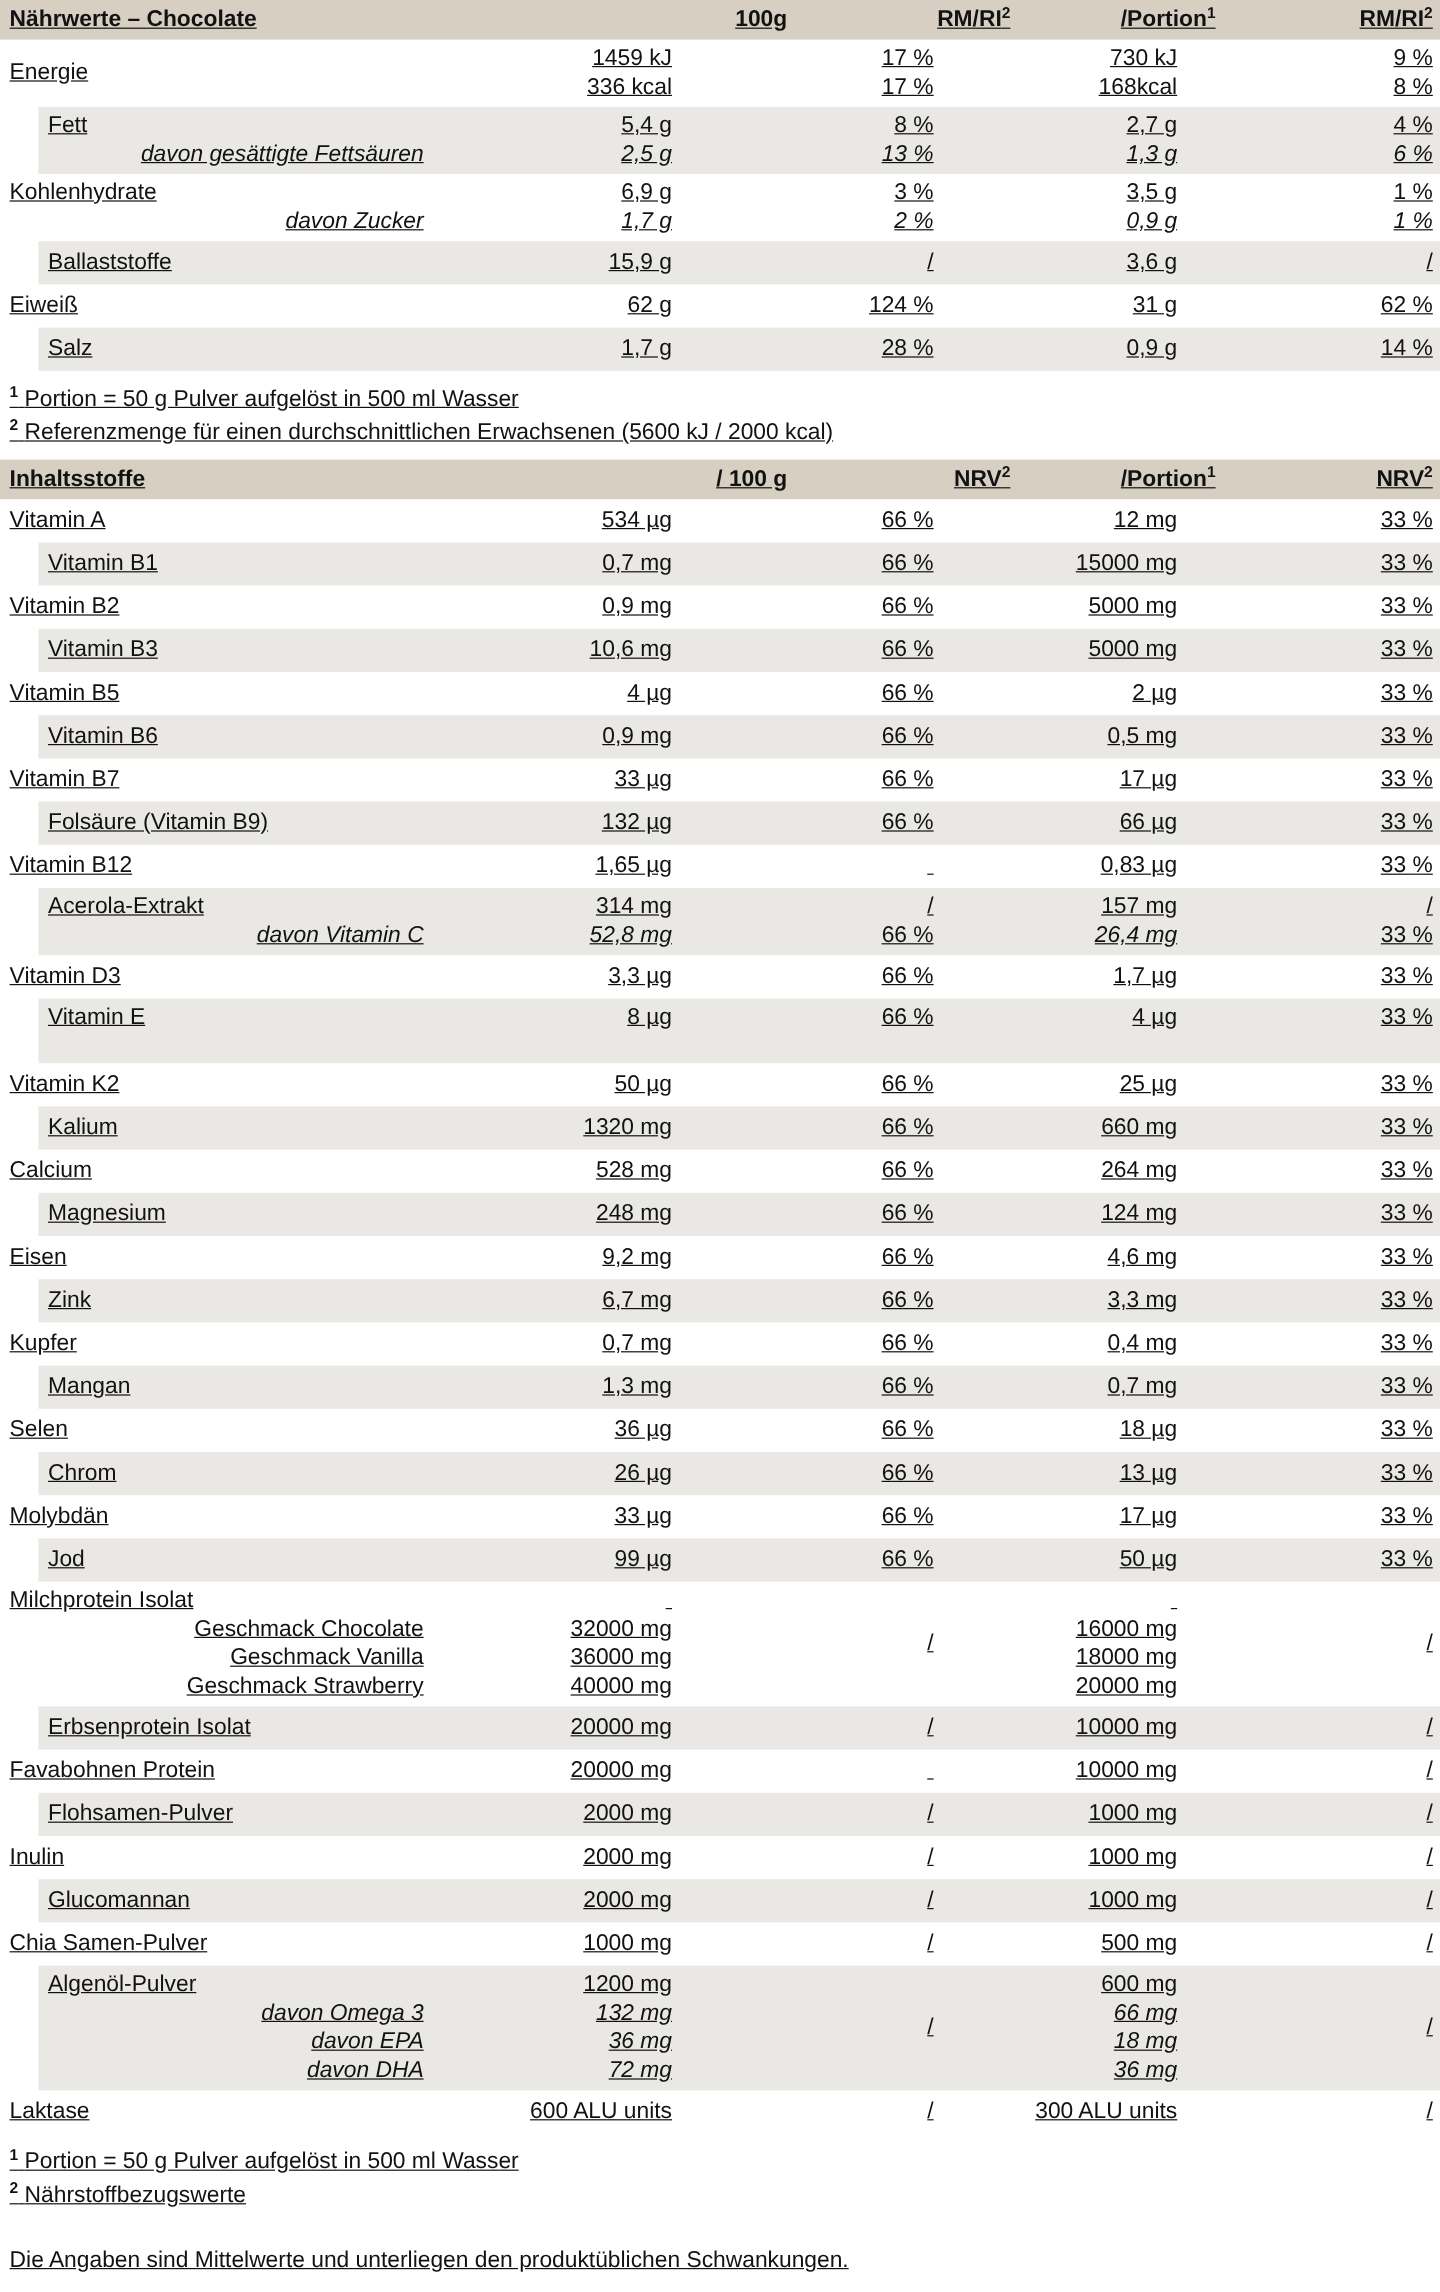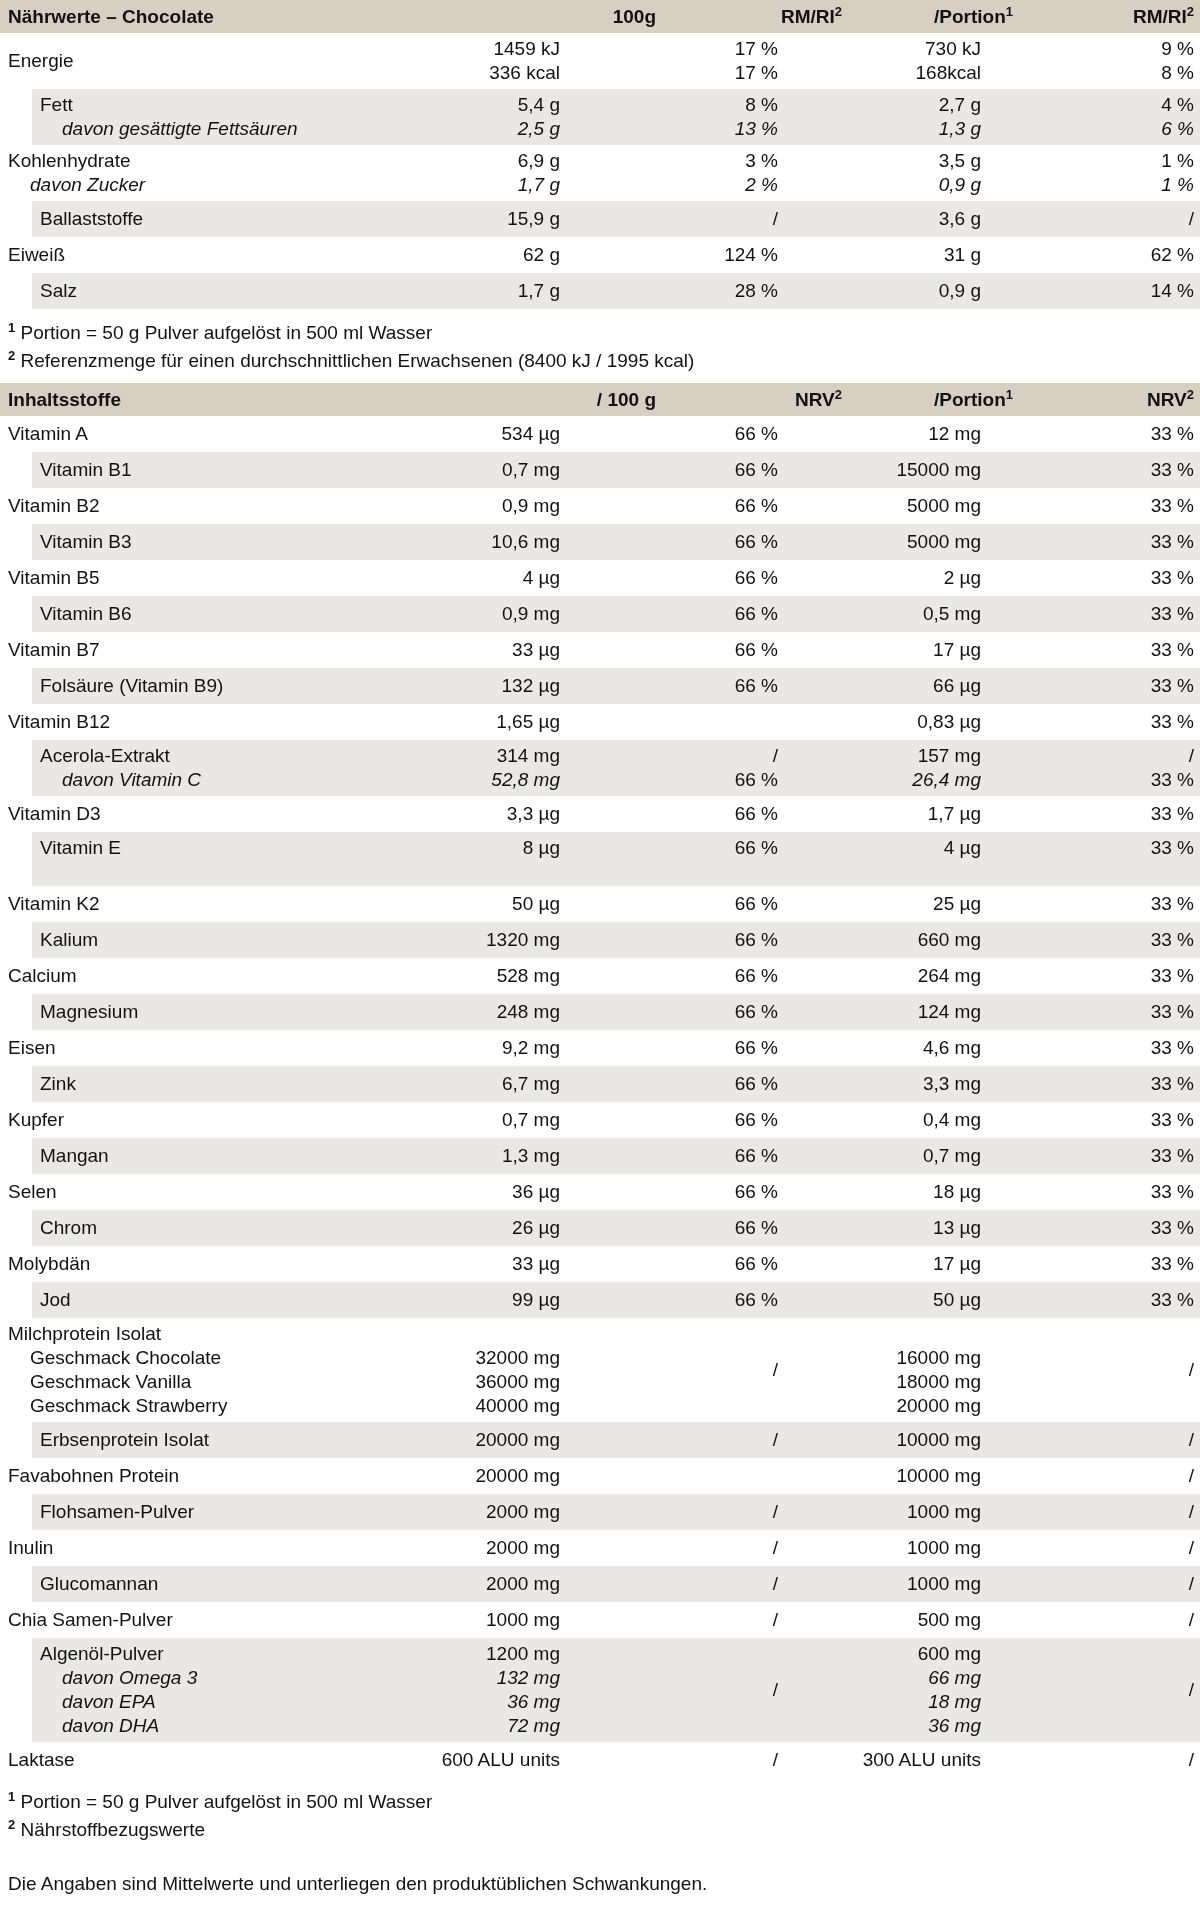--- a/index.html
+++ b/index.html
@@ -2,21 +2,21 @@
 <html><head>
 <meta charset="utf-8">
 <style>
   html,body{margin:0;padding:0;background:#fff;}
   body{
     width:1200px;
     font-family:"Liberation Sans","DejaVu Sans",sans-serif;
     font-size:19px;
     color:#121212;
   }
-  .page{width:1200px;}
+  .page{width:1200px;text-decoration:underline;}
   
   .thead,.trow{
     display:grid;
     grid-template-columns:1fr 175px 186px 171px 181px;
     box-sizing:border-box;
     padding:0 6px 0 8px;
   }
   .thead{
     background:#d7d0c2;
     font-weight:bold;
@@ -27,21 +27,21 @@
     min-height:36px;
     align-items:center;
     padding-top:4px;
     padding-bottom:4px;
     gap:32px;
   }
   .trow.zebra{background:#e9e8e5;margin-left:32px;}
   .trow.tall{min-height:54px;align-items:start;}
   .cell.num,.thead .num{text-align:right;}
   .line{line-height:24px;min-height:24px;white-space:nowrap;}
-  .sub{padding-left:22px;}
+  .sub{padding-left:22px;text-align:right;}
   .ital{font-style:italic;}
   .centered{align-self:stretch;display:flex;align-items:center;justify-content:flex-end;}
   sup{font-size:13px;line-height:0;}
   .thead sup{font-weight:bold;}
   .fnblock{padding:10px 8px 8px 8px;}
   .fn{line-height:28px;}
   .fn sup{font-weight:bold;}
   .disclaimer{padding:18px 8px 0 8px;line-height:27px;}
 </style>
 </head>
@@ -172,21 +172,21 @@
           </div>
           <div class="cell num">
             <div class="line">14 %</div>
           </div>
         </div>
       </div>
   </div>
 
   <div class="fnblock">
     <div class="fn"><sup>1</sup> <span>Portion = 50 g Pulver aufgelöst in 500 ml Wasser</span></div>
-    <div class="fn"><sup>2</sup> <span>Referenzmenge für einen durchschnittlichen Erwachsenen (8400 kJ / 1995 kcal)</span></div>
+    <div class="fn"><sup>2</sup> <span>Referenzmenge für einen durchschnittlichen Erwachsenen (5600 kJ / 2000 kcal)</span></div>
   </div>
 
   <div>
     <div class="thead">
       <div class="cell lab"><span>Inhaltsstoffe</span></div>
       <div class="cell num"><span>/ 100 g</span></div>
       <div class="cell num"><span>NRV</span><sup>2</sup></div>
       <div class="cell num"><span>/Portion</span><sup>1</sup></div>
       <div class="cell num"><span>NRV</span><sup>2</sup></div>
     </div>

